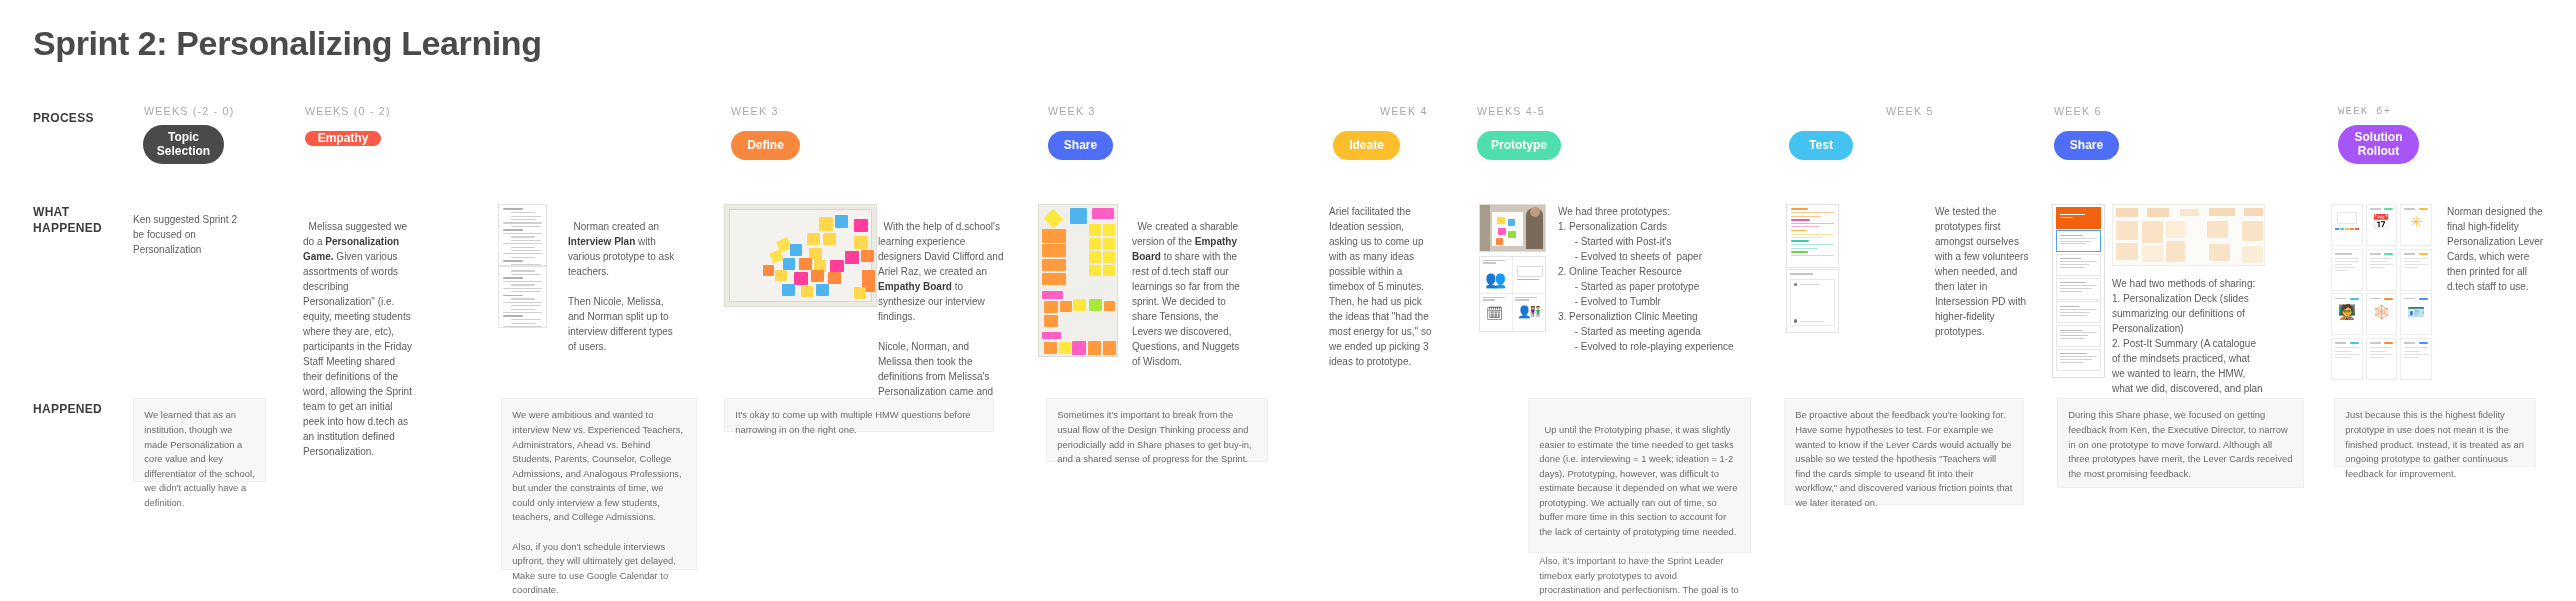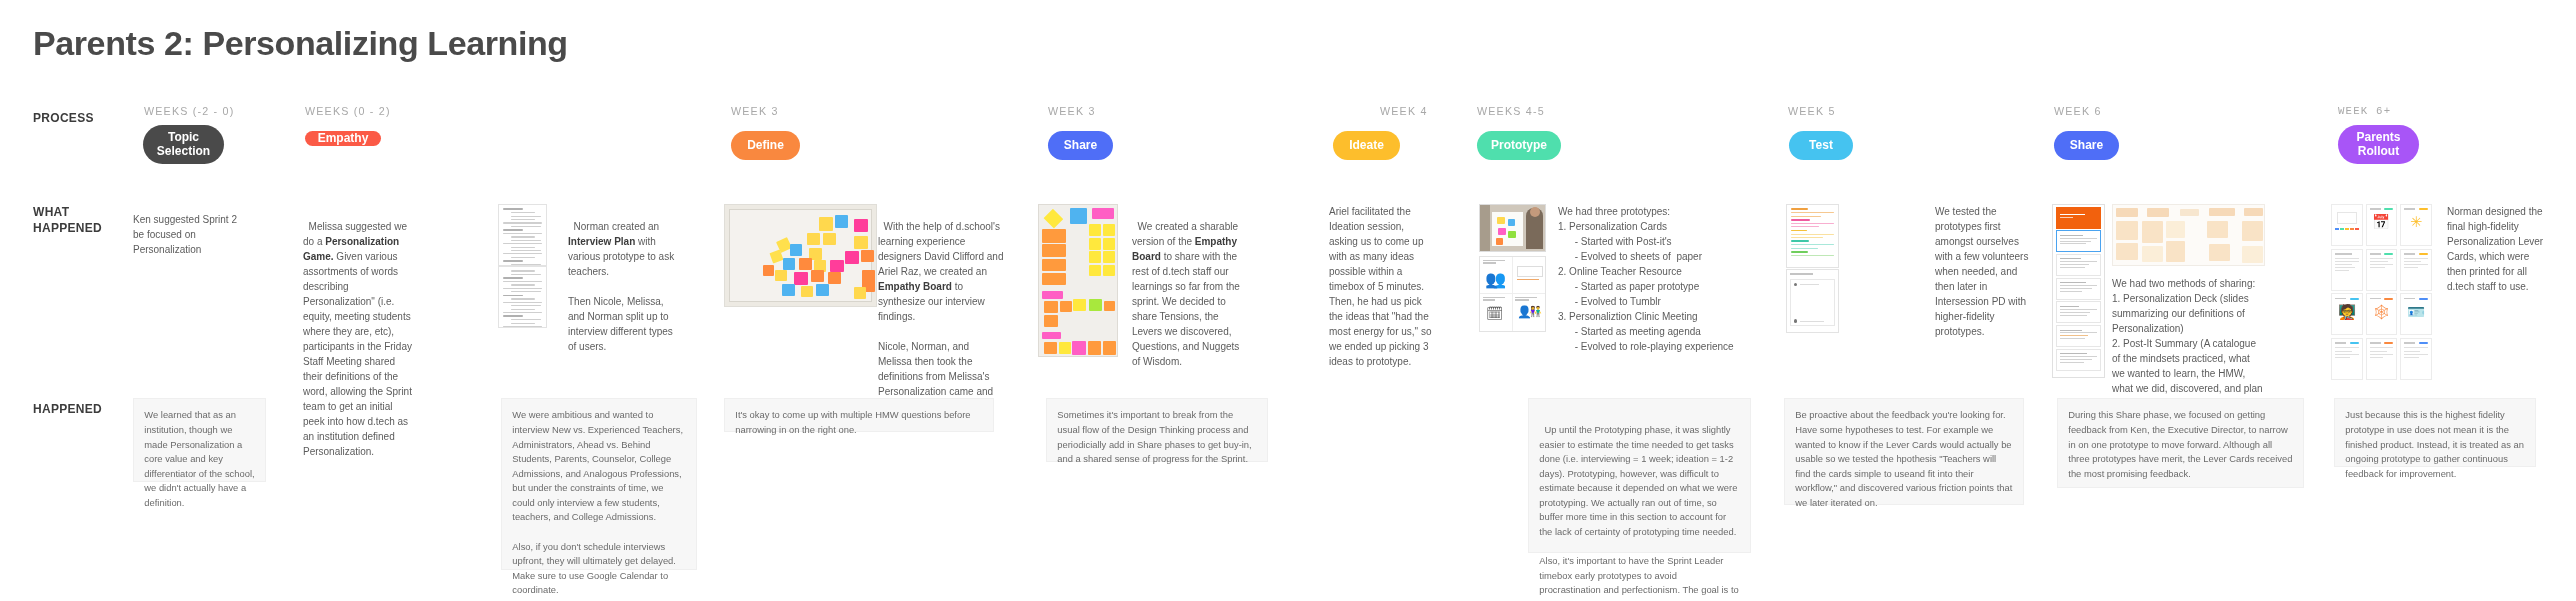--- a/index.html
+++ b/index.html
@@ -99,21 +99,21 @@
   .card .ttl{height:1.7px;background:#c9c9c9;width:46%;margin-bottom:3.4px;}
   .card .tag{position:absolute;right:3.4px;top:3.4px;width:8.6px;height:2.1px;border-radius:0.9px;}
   .card .ln{height:1px;background:#e0e0e0;margin-bottom:2.1px;}
   .card .gl{font-size:14.6px;text-align:center;line-height:1;}
 
   .people{font-size:17px;letter-spacing:-1.7px;line-height:1;}
 </style>
 </head>
 <body>
 
-<div id="page-title">Parents 2: Personalizing Learning</div>
+<div id="page-title">Sprint 2: Personalizing Learning</div>
 
 <div class="row-label" id="label-process">PROCESS</div>
 <div class="row-label" id="label-what" style="white-space:pre-line;">WHAT
 HAPPENED</div>
 <div class="row-label" id="label-lessons">HAPPENED</div>
 
 <div class="week" style="left:144px;">WEEKS (-2 - 0)</div>
 <div class="pill" style="left:143px;width:81px;height:39px;background:#4a4a4a;white-space:pre-line;">Topic
 Selection</div>
 
@@ -125,28 +125,28 @@
 
 <div class="week" style="left:1048px;">WEEK 3</div>
 <div class="pill" style="left:1048px;width:65px;height:29px;background:#4f6ef7;top:131px;">Share</div>
 
 <div class="week" style="left:1380px;">WEEK 4</div>
 <div class="pill" style="left:1333px;width:67px;height:29px;background:#fdbe2c;top:131px;">Ideate</div>
 
 <div class="week" style="left:1477px;">WEEKS 4-5</div>
 <div class="pill" style="left:1477px;width:84px;height:29px;background:#4fdfad;top:131px;">Prototype</div>
 
-<div class="week" style="left:1788px;">WEEK 5</div>
+<div class="week" style="left:1886px;">WEEK 5</div>
 <div class="pill" style="left:1789px;width:64px;height:29px;background:#45c3f0;top:131px;">Test</div>
 
 <div class="week" style="left:2054px;">WEEK 6</div>
 <div class="pill" style="left:2054px;width:65px;height:29px;background:#4f6ef7;top:131px;">Share</div>
 
 <div class="week" style="left:2338px;font-family:Liberation Mono, monospace;">WEEK 6+</div>
-<div class="pill" style="left:2338px;width:81px;height:39px;background:#a855f7;white-space:pre-line;">Parents
+<div class="pill" style="left:2338px;width:81px;height:39px;background:#a855f7;white-space:pre-line;">Solution
 Rollout</div>
 
 <div class="wh" style="left:133px;top:204px;width:107px;margin-top:8px;">Ken suggested Sprint 2 be focused on Personalization</div>
 
 <div class="wh" style="left:303px;top:204px;width:113px;">
   <span>Melissa suggested we do a </span><b>Personalization Game.</b><span> Given various assortments of words describing Personalization" (i.e. equity, meeting students where they are, etc), participants in the Friday Staff Meeting shared their definitions of the word, allowing the Sprint team to get an initial peek into how d.tech as an institution defined Personalization.</span>
 </div>
 
 <div class="thumb doc-lines" style="left:498px;top:204px;width:49px;height:62px;">
   <i class="h"></i>

